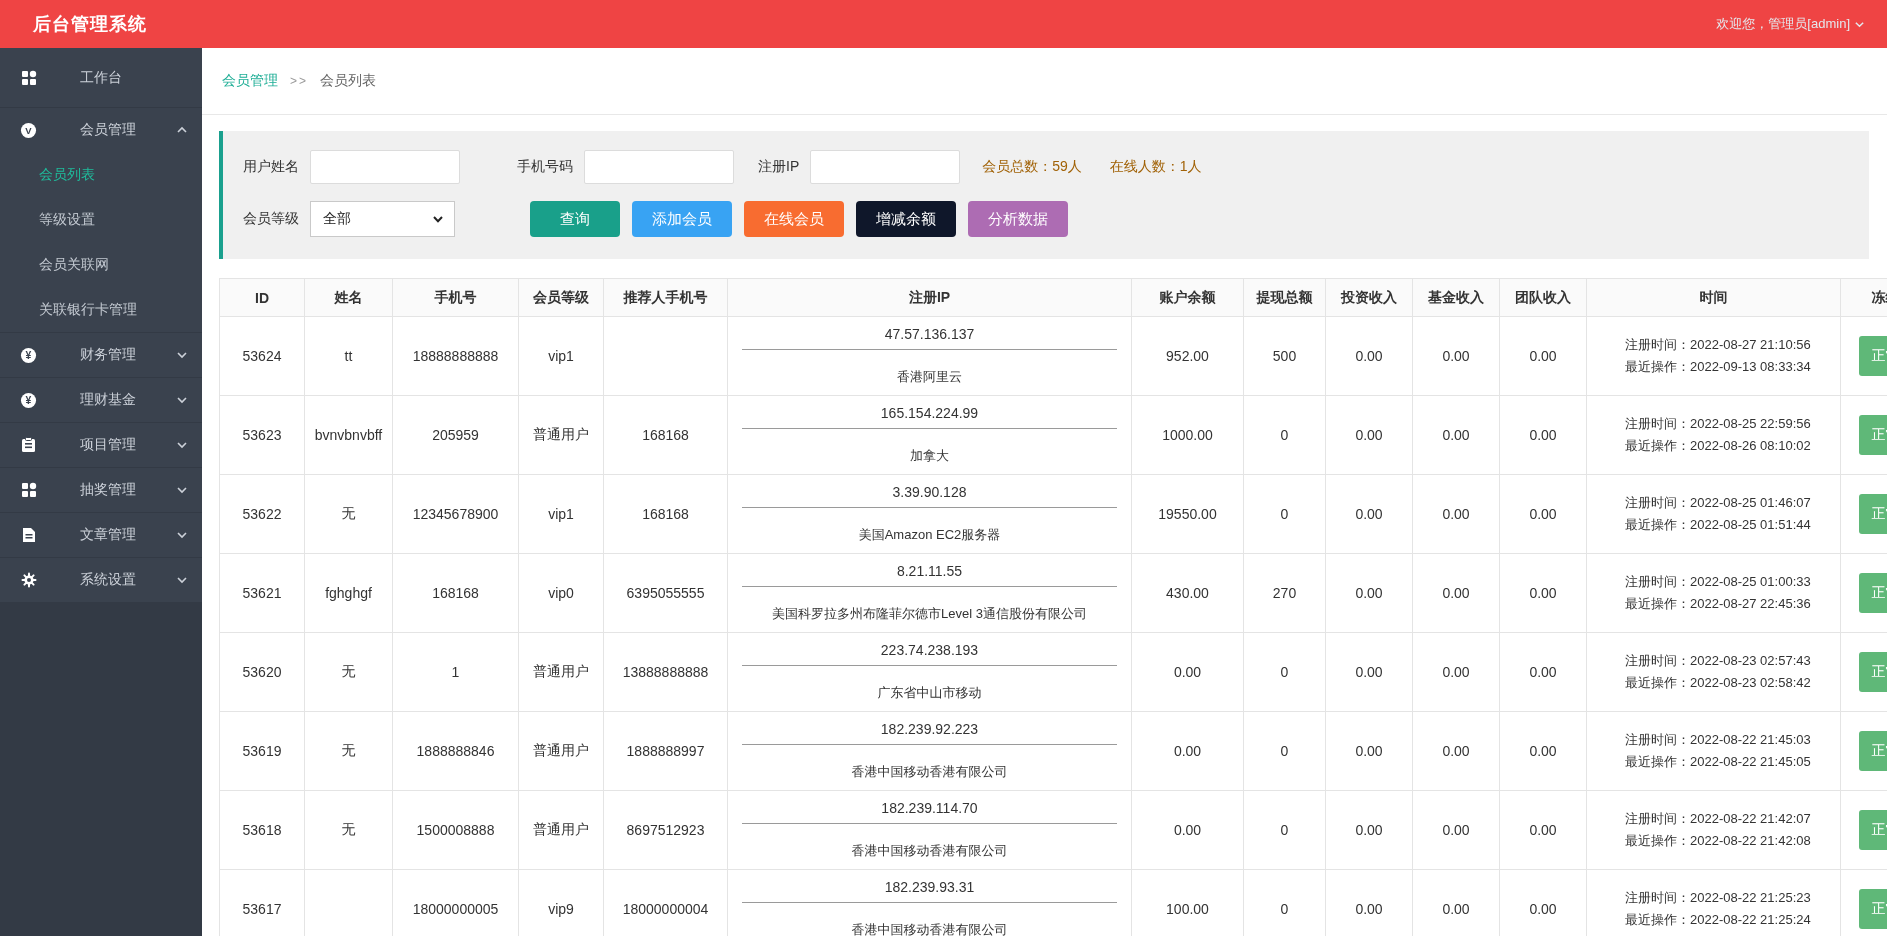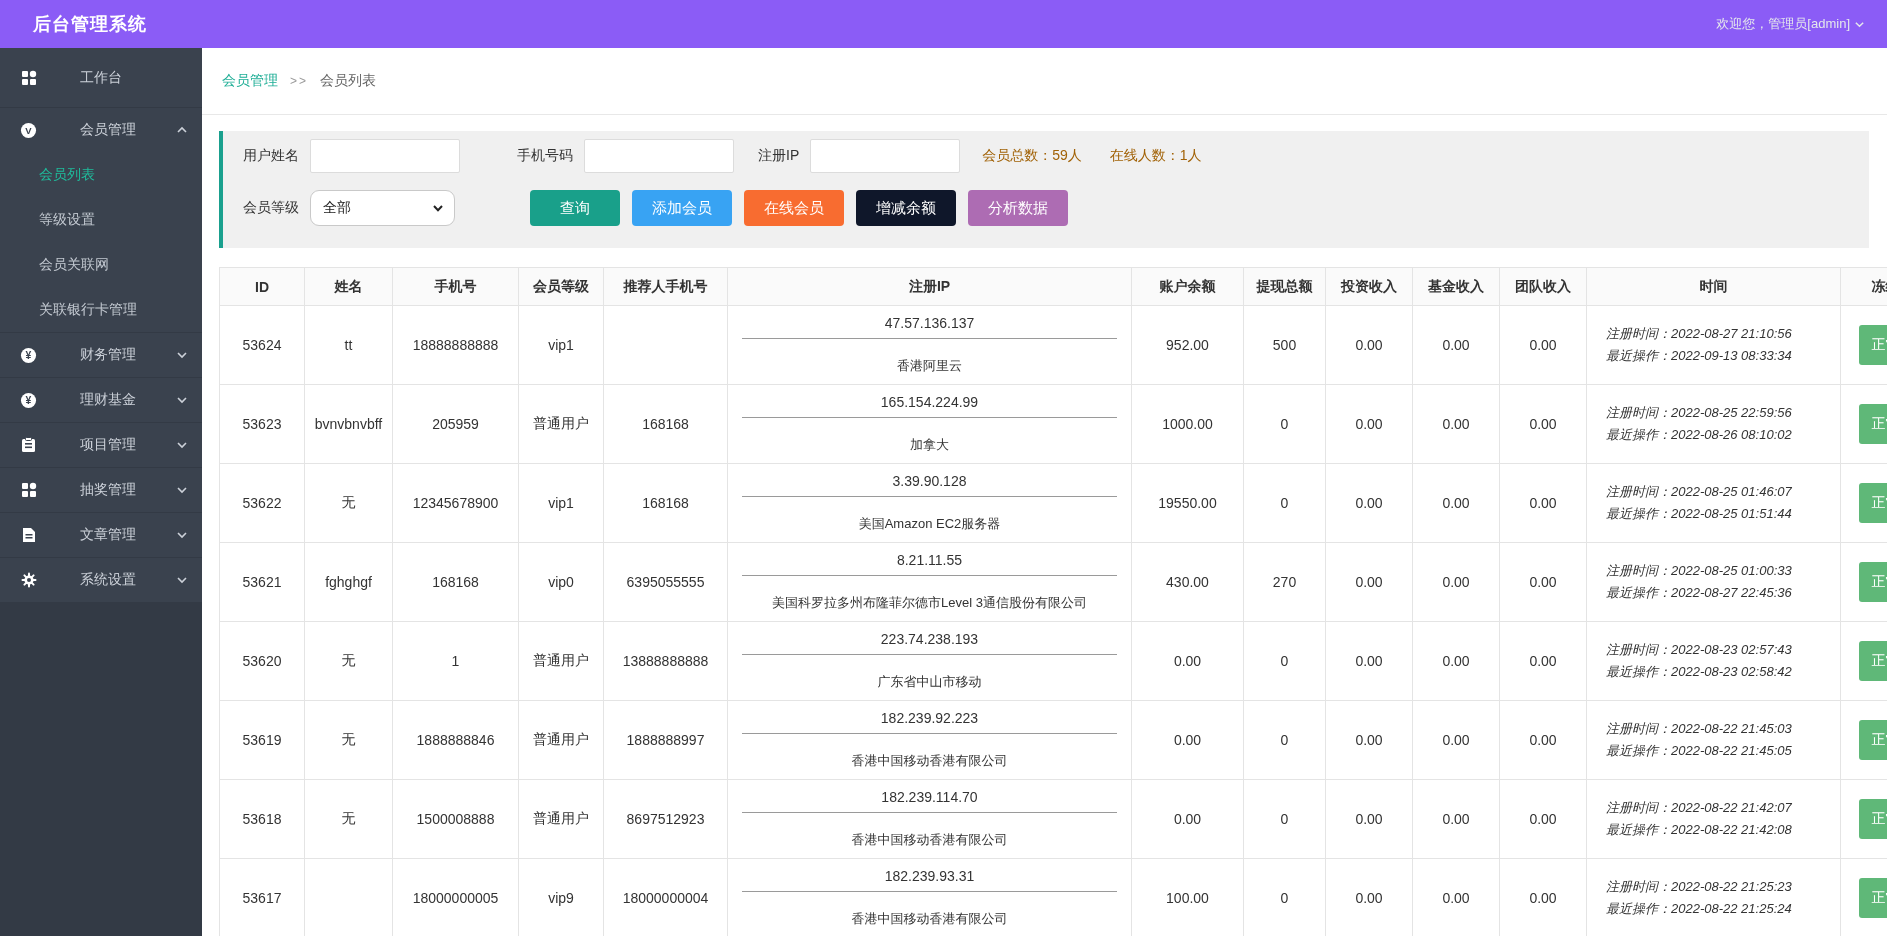--- a/index.html
+++ b/index.html
@@ -2,21 +2,21 @@
 <html><head>
 <meta charset="utf-8">
 <style>
   * { margin:0; padding:0; box-sizing:border-box; }
   html,body { width:1887px; height:936px; overflow:hidden; background:#fff;
               font-family:"Liberation Sans","DejaVu Sans",sans-serif; }
   body { position:relative; }
 
   
   .topbar { position:absolute; left:0; top:0; width:1887px; height:48px;
-            background:#8b5cf6; display:flex; align-items:center; justify-content:space-between; z-index:5; }
+            background:#ef4444; display:flex; align-items:center; justify-content:space-between; z-index:5; }
   .topbar .brand { color:#fff; font-size:18px; font-weight:bold; letter-spacing:1px; margin-left:33px; }
   .topbar .usermenu { color:#e4e7ec; font-size:13px; margin-right:22px; display:flex; align-items:center; gap:4px; cursor:pointer; }
 
   
   .sidebar { position:absolute; left:0; top:48px; width:202px; height:888px; background:#333a45; }
   .menu { background:#3a424e; }
   .m-item { height:45px; display:flex; align-items:center; padding:0 14px 0 20px;
             color:#ccd1d9; font-size:14px; cursor:pointer; border-top:1px solid #333a45;gap:34px; }
   .m-item:first-child { border-top:none; height:59px; }
   .m-item .micon { width:17px; height:17px; margin-right:9px; flex:0 0 17px; display:flex; align-items:center; justify-content:center; }
@@ -27,30 +27,30 @@
   .s-item.active { color:#1fbc9c; }
 
   
   .content { position:absolute; left:202px; top:48px; width:1685px; height:888px; background:#fff; }
   .crumbbar { height:67px; display:flex; align-items:center; padding-left:20px; border-bottom:1px solid #e8e8e8; }
   .crumbbar .c-link { color:#1fae96; font-size:14px; cursor:pointer; }
   .crumbbar .c-sep { color:#999; font-size:12px; margin:0 12px; letter-spacing:2px; }
   .crumbbar .c-cur { color:#666; font-size:14px; }
 
   
-  .panel { margin:16px 18px 12px 17px; background:#f0f0f0; border-left:4px solid #1aa08e; padding:8px 0 22px 20px; }
+  .panel { margin:16px 18px 12px 17px; background:#f0f0f0; border-left:4px solid #1aa08e; padding:19px 0 22px 20px; }
   .f-row { display:flex; align-items:center; }
   .f-row + .f-row { margin-top:17px; }
   .f-label { font-size:14px; color:#333; margin-right:11px; }
   .f-input { width:150px; height:34px; border:1px solid #dcdcdc; border-radius:2px; background:#fff; padding:0 8px; font-size:14px; color:#333; outline:none; }
   .grp { display:flex; align-items:center; }
   .grp.g2 { margin-left:57px; }
   .grp.g3 { margin-left:24px; }
   .stats { margin-left:22px; font-size:14px; color:#a16207; display:flex; gap:28px; }
-  .selectbox { width:145px; height:36px; background:#fff; border:1px solid #c9c9c9; border-radius:9px;
+  .selectbox { width:145px; height:36px; background:#fff; border:1px solid #c9c9c9; border-radius:0;
                display:flex; align-items:center; justify-content:space-between; padding:0 10px 0 12px; font-size:14px; color:#222; cursor:pointer; }
   .btnrow { margin-left:75px; display:flex; gap:12px; }
   .btn { height:36px; border:none; border-radius:4px; color:#fff; font-size:15px; padding:0 20px; cursor:pointer;
          font-family:"Liberation Sans","DejaVu Sans",sans-serif; }
   .btn.query   { background:#19a08a; min-width:90px; }
   .btn.add     { background:#38a3f3; }
   .btn.online  { background:#f86c30; }
   .btn.balance { background:#0f172a; }
   .btn.analyze { background:#ad6cb3; }
 
@@ -58,21 +58,21 @@
   .tablewrap { margin:19px 0 0 17px; width:1711px; }
   table { border-collapse:collapse; table-layout:fixed; width:1711px; background:#fff; }
   th, td { border:1px solid #e4e4e4; text-align:center; vertical-align:middle; color:#333; }
   thead th { height:38px; background:#fafafa; font-size:14px; font-weight:bold; }
   tbody tr { height:79px; }
   td { font-size:14px; }
   .c1{width:85px}.c2{width:88px}.c3{width:126px}.c4{width:85px}.c5{width:124px}.c6{width:404px}
   .c7{width:112px}.c8{width:82px}.c9{width:87px}.c10{width:87px}.c11{width:87px}.c12{width:254px}.c13{width:90px}
   .ip-top { border-bottom:1px solid #9a9a9a; padding-bottom:7px; margin:0 14px; font-size:14px; }
   .ip-loc { padding-top:18px; font-size:13px; }
-  td.timecell { text-align:left; padding-left:19px; font-size:13px; line-height:22px;font-style:italic; }
+  td.timecell { text-align:left; padding-left:38px; font-size:13px; line-height:22px; }
   .badge { background:#5fb878; color:#fff; border:none; border-radius:3px; font-size:14px;
            padding:11px 13px; cursor:pointer; white-space:nowrap; font-family:"Liberation Sans","DejaVu Sans",sans-serif; }
 
   svg { display:block; }
 </style>
 </head>
 <body>
 
 <div class="topbar">
   <div class="brand">后台管理系统</div>

